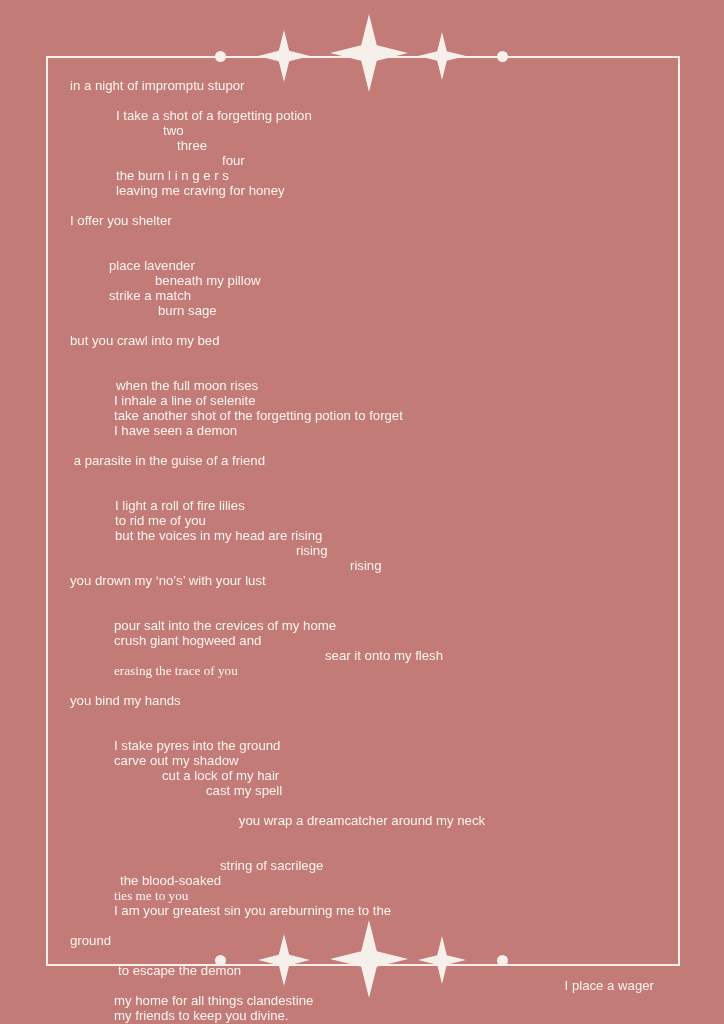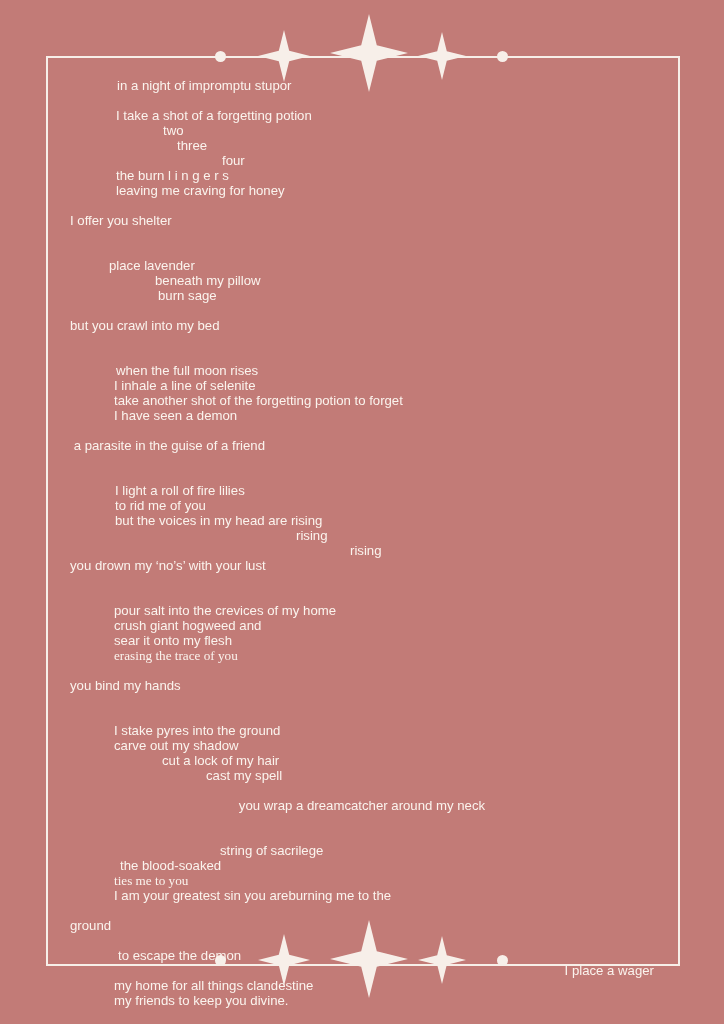--- a/index.html
+++ b/index.html
@@ -91,34 +91,35 @@
   <span class="dot br"></span>
 
   <span class="sparkle sp1"></span>
   <span class="sparkle sp2"></span>
   <span class="sparkle sp3"></span>
   <span class="sparkle sp4"></span>
   <span class="sparkle sp5"></span>
   <span class="sparkle sp6"></span>
 
   <div class="poem-body" id="poem-body">
-      <div class="line" style="padding-left: 0px; margin-left: 47px;">in a night of impromptu stupor</div>
+      <div class="line" style="padding-left: 0px;">in a night of impromptu stupor</div>
       <div class="line" style="padding-left: 0px;"></div>
       <div class="line" style="padding-left: 46px;">I take a shot of a forgetting potion</div>
       <div class="line" style="padding-left: 93px;">two</div>
       <div class="line" style="padding-left: 107px;">three</div>
       <div class="line" style="padding-left: 152px;">four</div>
       <div class="line" style="padding-left: 46px;">the burn l i n g e r s</div>
       <div class="line" style="padding-left: 46px;">leaving me craving for honey</div>
       <div class="line" style="padding-left: 0px;"></div>
       <div class="line" style="padding-left: 0px;">I offer you shelter</div>
       <div class="line" style="padding-left: 0px;"></div>
       <div class="line" style="padding-left: 0px;"></div>
       <div class="line" style="padding-left: 39px;">place lavender</div>
       <div class="line" style="padding-left: 85px;">beneath my pillow</div>
+      <div class="line" style="padding-left: 39px;">strike a match</div>
       <div class="line" style="padding-left: 88px;">burn sage</div>
       <div class="line" style="padding-left: 0px;"></div>
       <div class="line" style="padding-left: 0px;">but you crawl into my bed</div>
       <div class="line" style="padding-left: 0px;"></div>
       <div class="line" style="padding-left: 0px;"></div>
       <div class="line" style="padding-left: 46px;">when the full moon rises</div>
       <div class="line" style="padding-left: 44px;">I inhale a line of selenite</div>
       <div class="line" style="padding-left: 44px;">take another shot of the forgetting potion to forget</div>
       <div class="line" style="padding-left: 44px;">I have seen a demon</div>
       <div class="line" style="padding-left: 0px;"></div>
@@ -128,21 +129,21 @@
       <div class="line" style="padding-left: 45px;">I light a roll of fire lilies</div>
       <div class="line" style="padding-left: 45px;">to rid me of you</div>
       <div class="line" style="padding-left: 45px;">but the voices in my head are rising</div>
       <div class="line" style="padding-left: 226px;">rising</div>
       <div class="line" style="padding-left: 280px;">rising</div>
       <div class="line" style="padding-left: 0px;">you drown my ‘no’s’ with your lust</div>
       <div class="line" style="padding-left: 0px;"></div>
       <div class="line" style="padding-left: 0px;"></div>
       <div class="line" style="padding-left: 44px;">pour salt into the crevices of my home</div>
       <div class="line" style="padding-left: 44px;">crush giant hogweed and</div>
-      <div class="line" style="padding-left: 44px;">sear it onto my flesh</div>
+      <div class="line" style="padding-left: 44px; text-align: center;">sear it onto my flesh</div>
       <div class="line" style="padding-left: 44px; font-family: Liberation Serif, serif;">erasing the trace of you</div>
       <div class="line" style="padding-left: 0px;"></div>
       <div class="line" style="padding-left: 0px;">you bind my hands</div>
       <div class="line" style="padding-left: 0px;"></div>
       <div class="line" style="padding-left: 0px;"></div>
       <div class="line" style="padding-left: 44px;">I stake pyres into the ground</div>
       <div class="line" style="padding-left: 44px;">carve out my shadow</div>
       <div class="line" style="padding-left: 92px;">cut a lock of my hair</div>
       <div class="line" style="padding-left: 136px;">cast my spell</div>
       <div class="line" style="padding-left: 0px;"></div>

